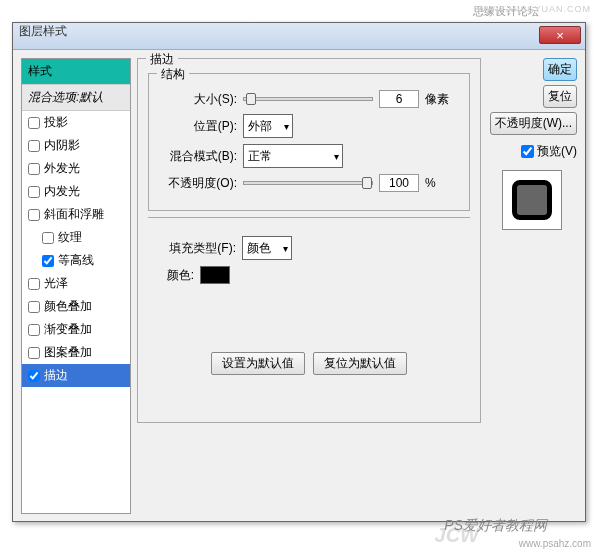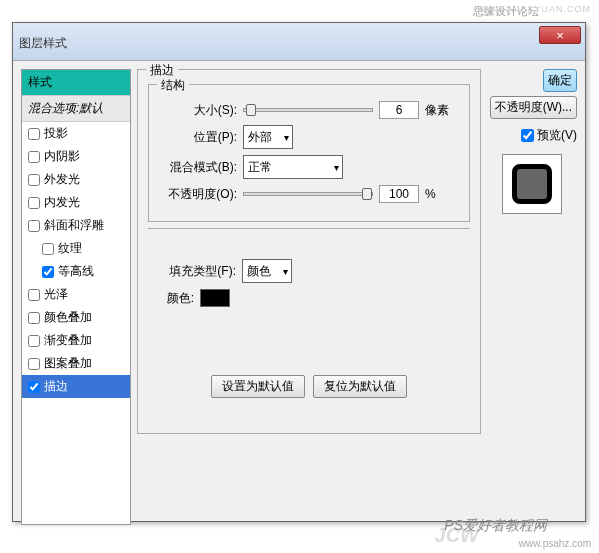--- a/index.html
+++ b/index.html
@@ -3,21 +3,21 @@
 <meta charset="utf-8">
 <style>
 * { box-sizing: border-box; margin: 0; padding: 0; font-family: "Microsoft YaHei", SimSun, sans-serif; font-size: 12px; }
 body { background: #fff; width: 599px; height: 553px; position: relative; }
 .watermark-top { position: absolute; top: 4px; right: 60px; color: #999; font-size: 11px; }
 .watermark-top2 { position: absolute; top: 4px; right: 8px; color: #ccc; font-size: 9px; letter-spacing: 1px; }
 .watermark-bottom { position: absolute; bottom: 6px; right: 10px; color: #888; font-size: 14px; font-style: italic; }
 .watermark-bottom2 { position: absolute; bottom: 6px; right: 120px; color: #ddd; font-size: 20px; font-style: italic; font-weight: bold; }
 .watermark-bottom3 { position: absolute; bottom: 6px; right: 8px; color: #aaa; font-size: 10px; }
 .dialog { position: absolute; top: 22px; left: 12px; width: 574px; height: 500px; border: 1px solid #666; background: #f0f0f0; box-shadow: 2px 2px 5px rgba(0,0,0,0.3); }
-.titlebar { height: 38px; background: linear-gradient(#dde8f5, #c5d6ec); border-bottom: 1px solid #aaa; display: flex; align-items: flex-end; padding: 8px 6px; position: relative; }
+.titlebar { height: 27px; background: linear-gradient(#dde8f5, #c5d6ec); border-bottom: 1px solid #aaa; display: flex; align-items: flex-start; padding: 0 6px; position: relative; }
 .titlebar-text { color: #333; }
 .close-btn { position: absolute; right: 4px; top: 3px; width: 42px; height: 18px; background: linear-gradient(#e07070, #c03030); border: 1px solid #803030; border-radius: 2px; color: #fff; display: flex; align-items: center; justify-content: center; font-size: 13px; cursor: pointer; }
 .dialog-body { display: flex; height: calc(100% - 26px); padding: 8px; gap: 6px; }
 .styles-panel { width: 110px; border: 1px solid #999; background: #fff; }
 .styles-header { padding: 4px 6px; border-bottom: 1px solid #ccc; background: #14b8a6; }
 .styles-blend { padding: 4px 6px; border-bottom: 1px solid #ccc; background: #e8e8e8; font-style: italic; }
 .style-item { padding: 3px 6px; display: flex; align-items: center; gap: 4px; cursor: pointer; }
 .style-item.indent { padding-left: 20px; }
 .style-item.selected { background: #3875d7; color: #fff; }
 .style-item input[type=checkbox] { width: 12px; height: 12px; }
@@ -139,21 +139,21 @@
           <div class="row">
             <span class="row-label">不透明度(O):</span>
             <div class="slider">
                 <div class="slider-thumb" style="left:calc(100% - 10px);"></div>
               </div>
             <input class="num-input" value="100" style="">
             <span>%</span>
           </div>
         </div>
 
-        <div class="inner-fieldset" style="border:1px solid #aaa; border-bottom:none; border-left:none; border-right:none; padding-top:24px;">
+        <div class="inner-fieldset" style="border:1px solid #aaa; border-bottom:none; border-left:none; border-right:none; padding-top:12px;">
           <div class="row">
             <span class="row-label">填充类型(F):</span>
             <div class="dropdown">
                 <span>颜色</span>
               </div>
           </div>
           <div class="row">
             <span style="width:38px; text-align:right;">颜色:</span>
             <span class="color-swatch"></span>
           </div>
@@ -161,20 +161,21 @@
 
         <div class="btn-row">
           <button class="btn">设置为默认值</button>
           <button class="btn">复位为默认值</button>
         </div>
       </div>
     </div>
 
     <div class="right-panel">
       <button class="right-btn primary">确定</button>
+      <button class="right-btn">复位</button>
       <button class="right-btn">不透明度(W)...</button>
       <div class="preview-row">
         <input type="checkbox" checked="" style="">
         <span>预览(V)</span>
       </div>
       <div class="preview-box">
         <div class="preview-shape"></div>
       </div>
     </div>
 

